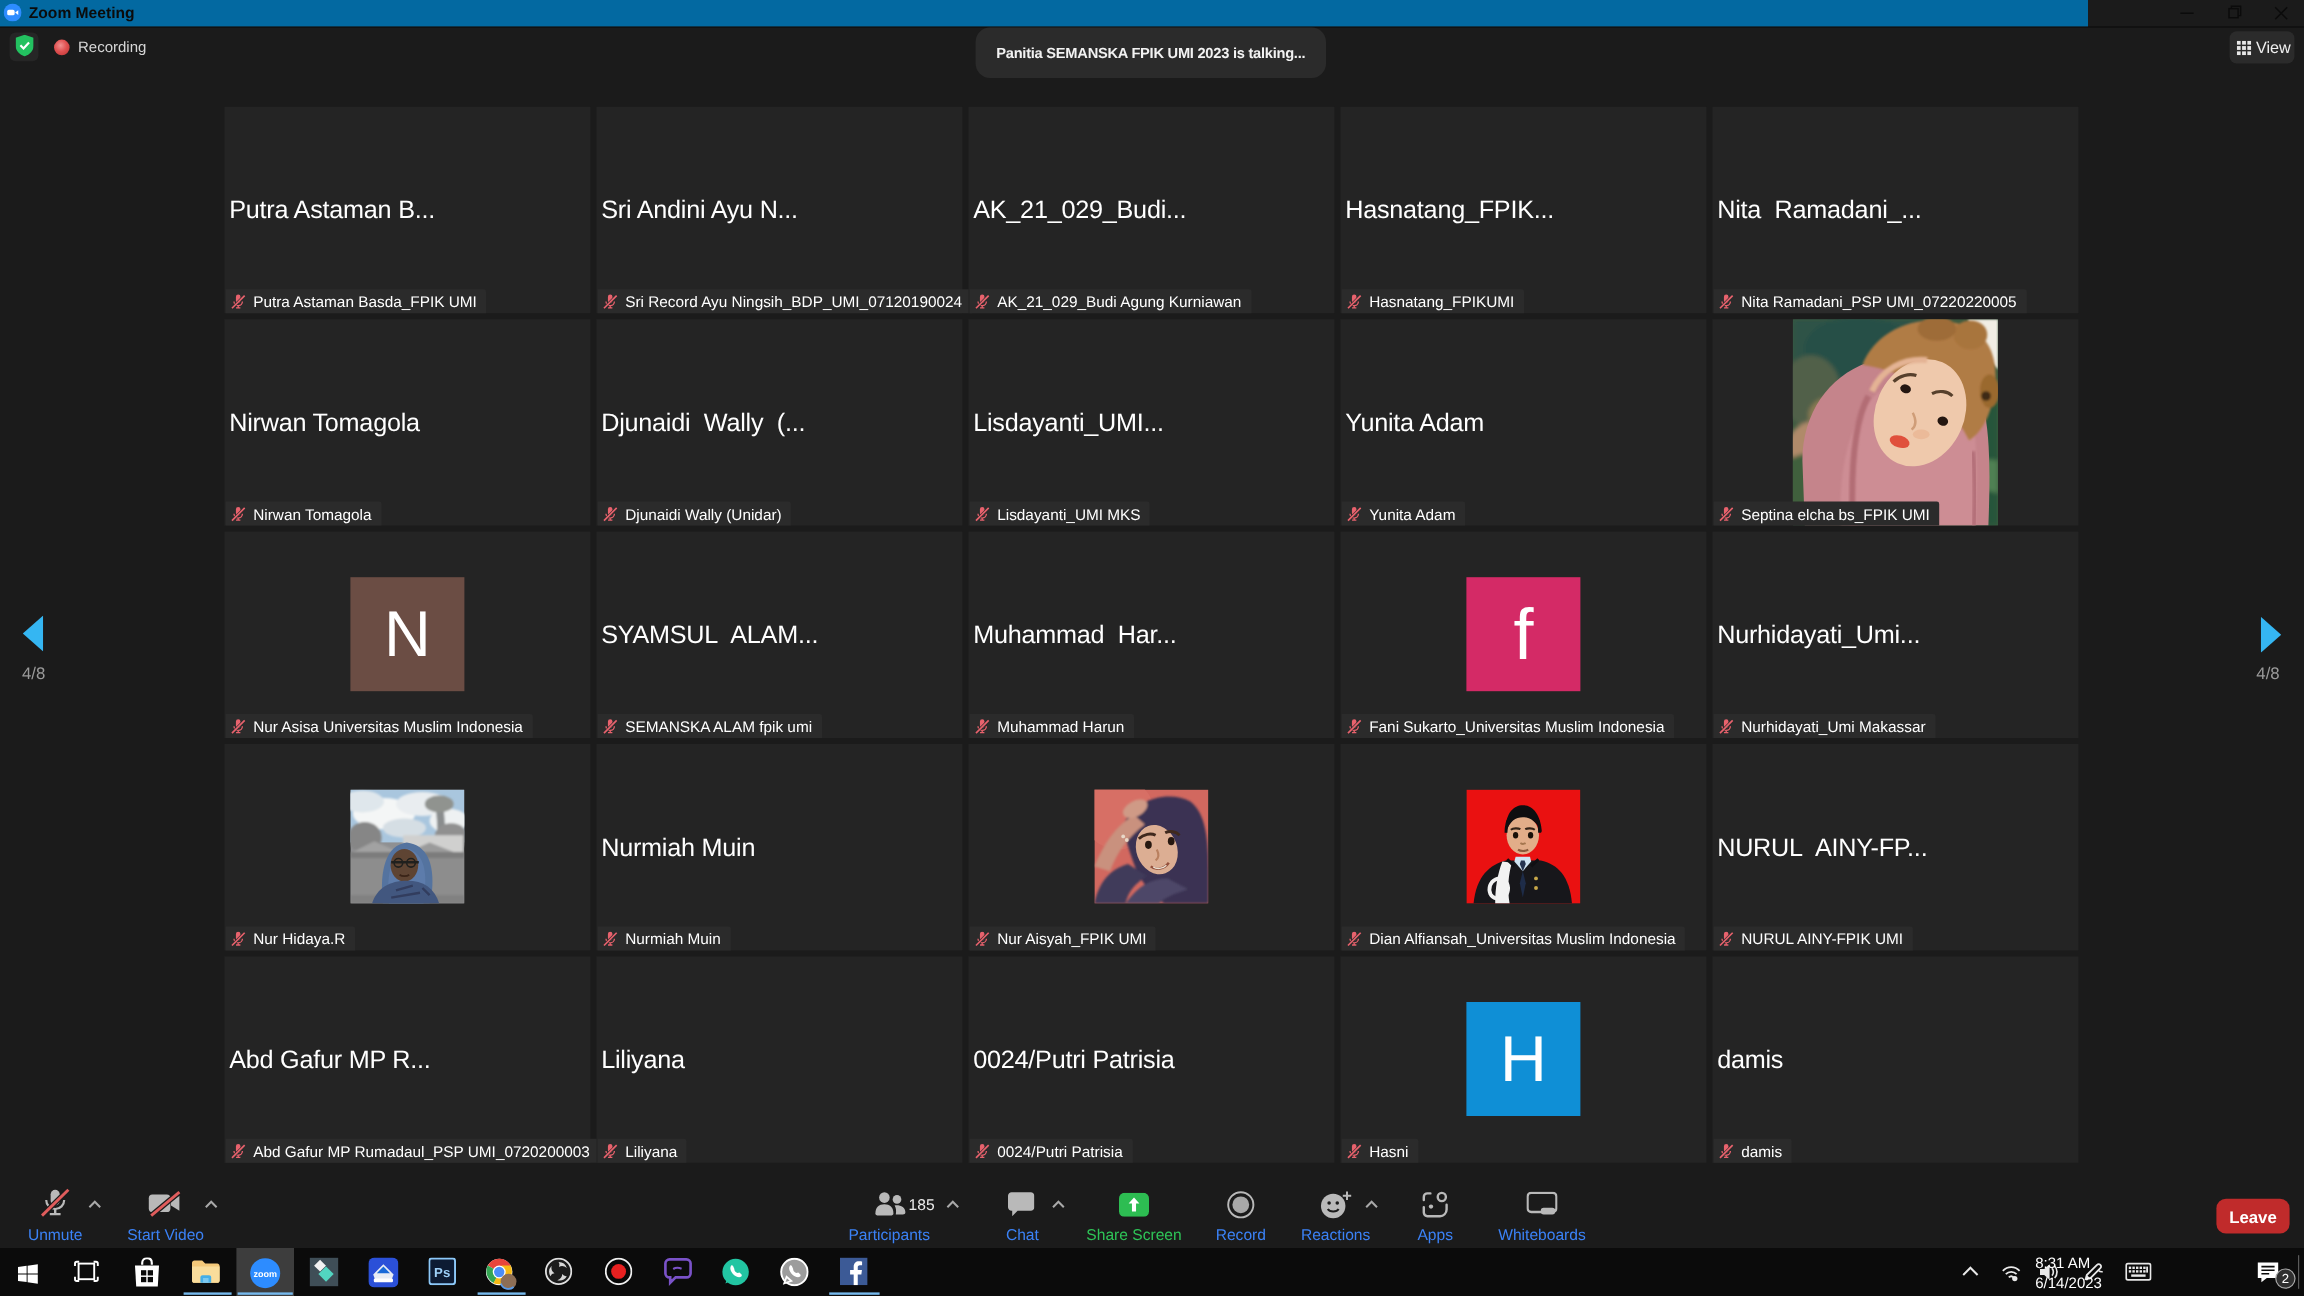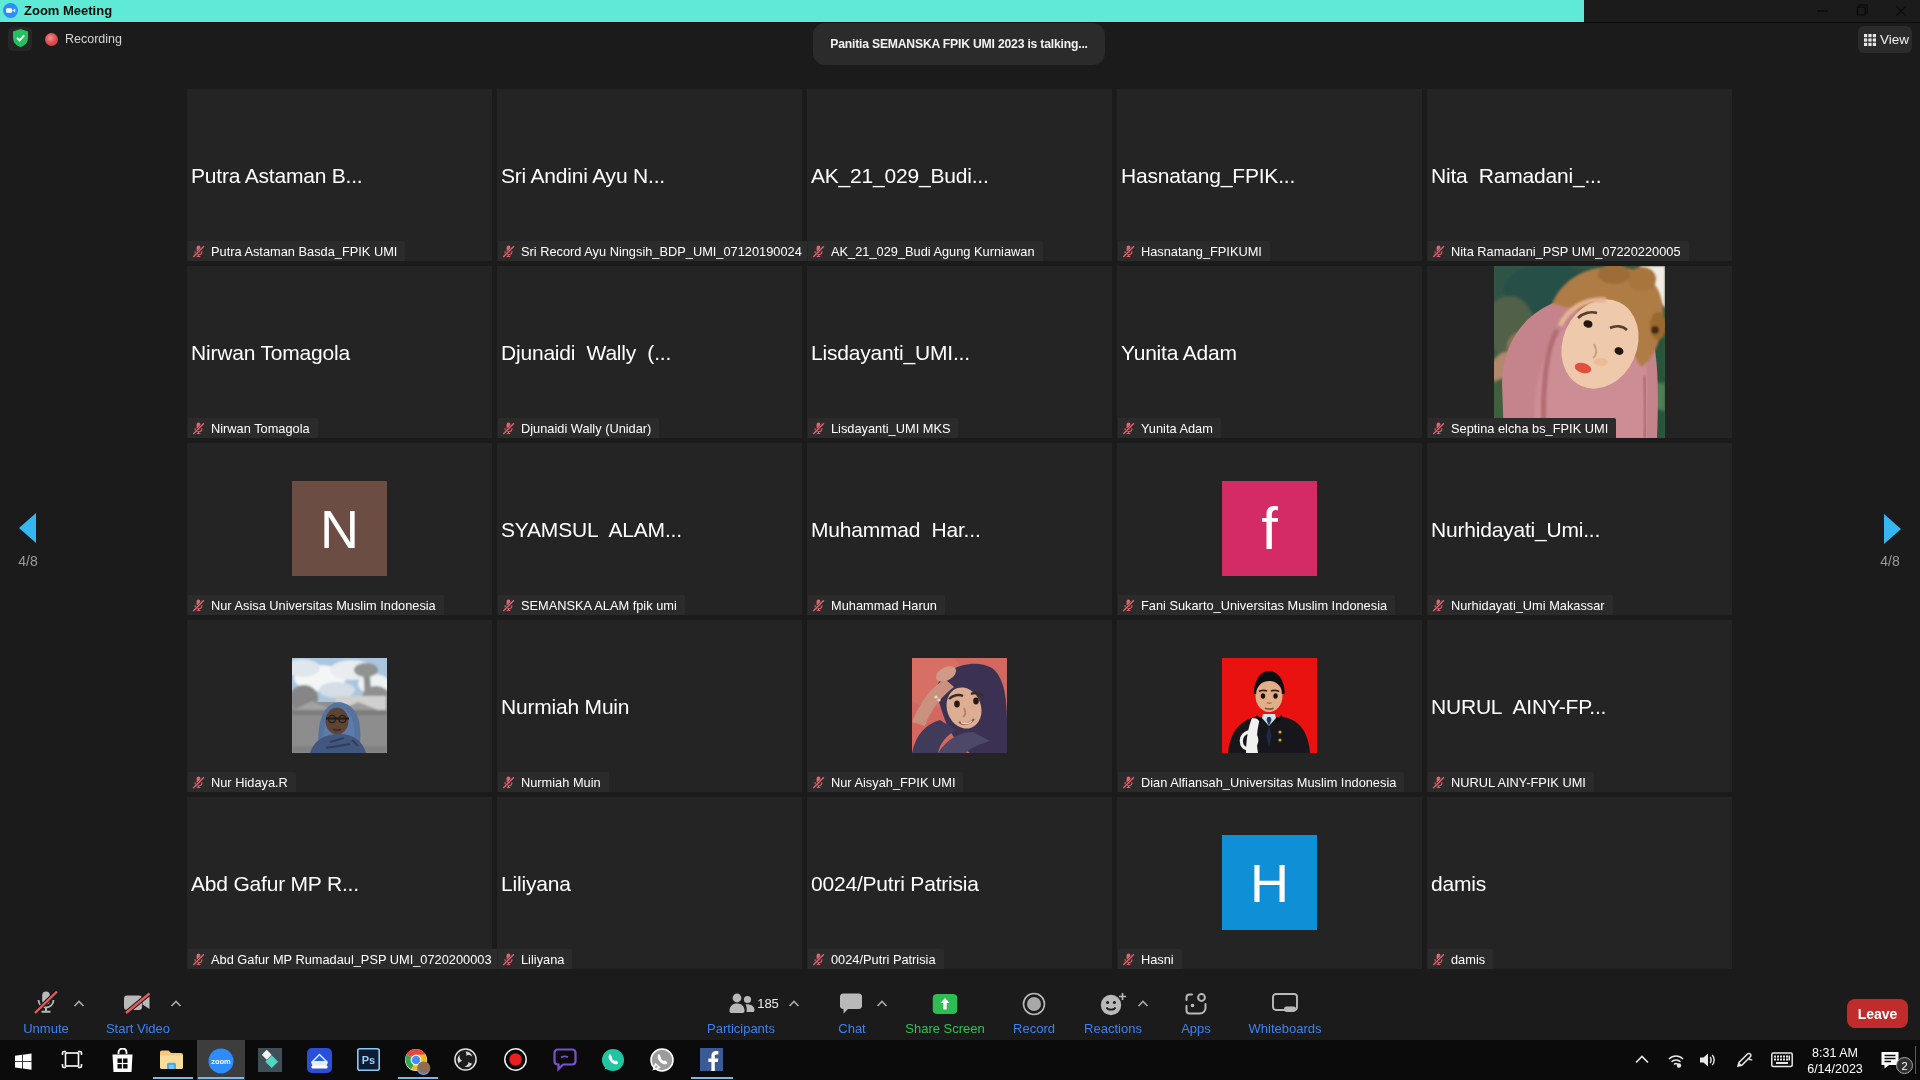--- a/index.html
+++ b/index.html
@@ -1,19 +1,19 @@
 <!DOCTYPE html>
 <html><head>
 <meta charset="utf-8">
 <style>
 *{margin:0;padding:0;box-sizing:border-box}
 html,body{width:1920px;height:1080px;overflow:hidden;background:#1a1a1a}
 #root{position:relative;width:1920px;height:1080px;font-family:"Liberation Sans",sans-serif;background:#1b1b1b}
 .abs{position:absolute}
-#titlebar{position:absolute;left:0;top:0;width:1584px;height:22px;background:#5eead4}
+#titlebar{position:absolute;left:0;top:0;width:1740px;height:22px;background:#0369a1}
 #titletxt{position:absolute;left:24px;top:3px;font-size:13px;font-weight:700;color:#0b0b0b}
 .tile{position:absolute;width:305px;height:172px;background:#242424}
 .cname{position:absolute;left:4px;right:4px;top:50%;transform:translateY(-46%);text-align:left;color:#fff;font-weight:400;font-size:21px;letter-spacing:-0.2px;white-space:nowrap;overflow:hidden}
 .lbl{position:absolute;left:1px;bottom:0;height:20px;background:#2b2b2b;display:flex;align-items:center;padding:0 8px 0 4px;font-size:12.8px;color:#fff;white-space:nowrap;border-radius:0 2px 0 0}
 .lbl svg{margin-right:6px;flex:none}
 .av{position:absolute;left:105px;top:38px;width:95px;height:95px;display:flex;align-items:center;justify-content:center;color:#fff;font-size:54px;font-weight:400}
 .tbl{position:absolute;top:1021px;transform:translateX(-50%);font-size:13px;color:#3b82f6;white-space:nowrap}
 .tbi{position:absolute;transform:translateX(-50%)}
 #taskbar{position:absolute;left:0;top:1040px;width:1920px;height:40px;background:#0b0b0b}
 .tki{position:absolute;top:1048px}
@@ -690,21 +690,21 @@
           <rect x="15" y="4.5" width="2" height="2"></rect>
           <rect x="3" y="7.5" width="2" height="2"></rect>
           <rect x="6" y="7.5" width="2" height="2"></rect>
           <rect x="9" y="7.5" width="2" height="2"></rect>
           <rect x="12" y="7.5" width="2" height="2"></rect>
           <rect x="15" y="7.5" width="2" height="2"></rect>
           <rect x="17.5" y="4.5" width="1.5" height="5"></rect>
           <rect x="5" y="11" width="12" height="2"></rect>
         </g>
       </svg>
-<div class="abs" style="left:1800px;top:1045px;width:70px;text-align:center;color:#fff;font-size:12.5px;line-height:16px">8:31 AM<br>6/14/2023</div>
+<div class="abs" style="left:1696px;top:1045px;width:70px;text-align:left;color:#fff;font-size:12.5px;line-height:16px">8:31 AM<br>6/14/2023</div>
 <svg class="tki" style="left:1879px;top:1050px" width="22" height="21" viewBox="0 0 22 21">
         <path d="M2.5 2 H19.5 V15 H10 L5.5 18.5 V15 H2.5 Z" fill="#fff"></path>
         <g stroke="#0b0b0b" stroke-width="1.3">
           <path d="M5.5 5.5 H16.5 M5.5 8.5 H16.5 M5.5 11.5 H12"></path>
         </g>
       </svg>
 <div class="abs" style="left:1896px;top:1057px;width:17px;height:17px;border-radius:50%;background:#2f2f2f;border:1px solid #a8a8a8;color:#fff;font-size:11px;display:flex;align-items:center;justify-content:center">2</div>
 <div class="abs" style="left:1915px;top:1046px;width:1px;height:28px;background:#5a5a5a"></div>
 </div>
 </div>

